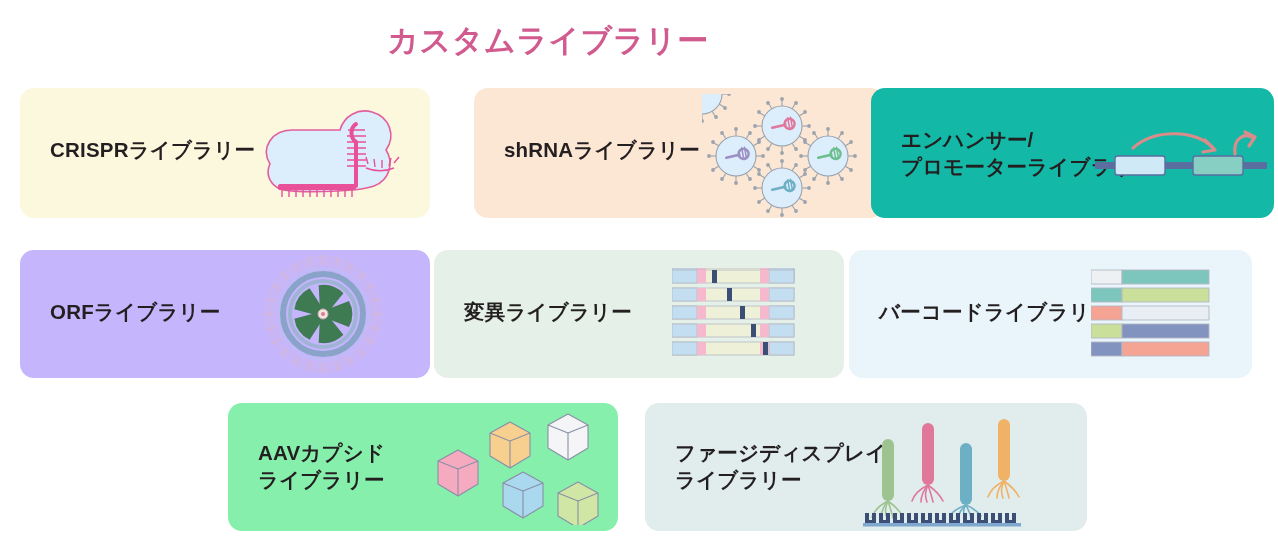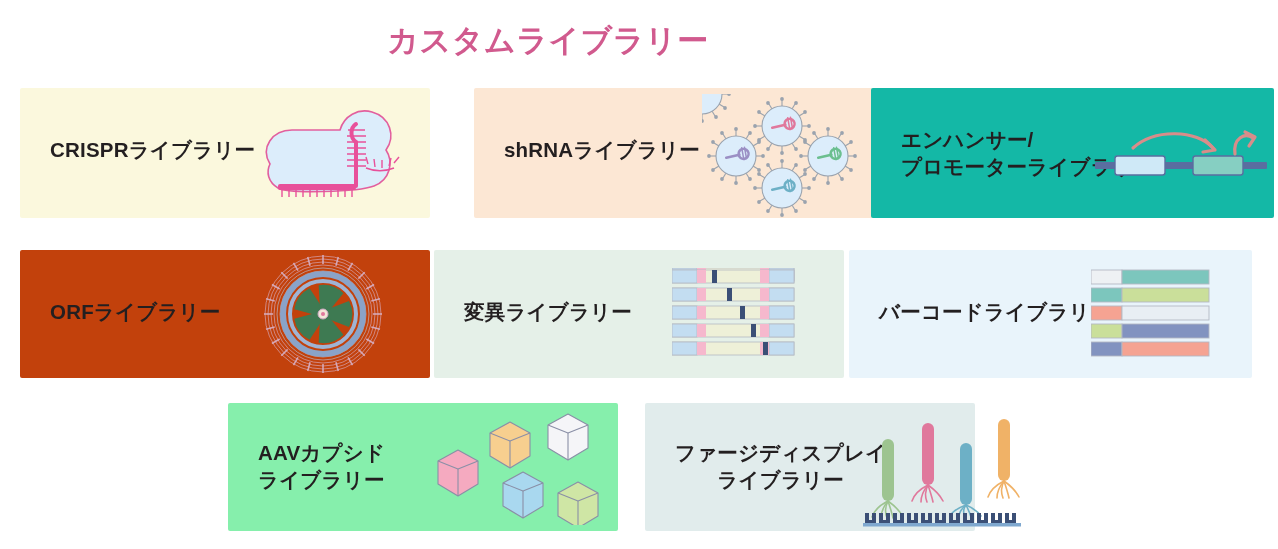--- a/index.html
+++ b/index.html
@@ -22,21 +22,21 @@
     width: 1096px;
     text-align: center;
     font-size: 31px;
     font-weight: bold;
     color: #d15a8e;
     letter-spacing: 0.5px;
   }
 
   .card {
     position: absolute;
-    border-radius: 2px;
+    border-radius: 14px;
     overflow: visible;
   }
   .card-label {
     position: absolute;
     left: 30px;
     font-size: 20.5px;
     font-weight: bold;
     color: #231f20;
     line-height: 1.32;
     white-space: pre-line;
@@ -57,27 +57,27 @@
     position: absolute;
     pointer-events: none;
   }
 
   
   #card-crispr   { left: 20px;  top: 88px;  width: 410px; height: 130px; background: #fbf8dd; }
   #card-shrna    { left: 434px; top: 88px;  width: 410px; height: 130px; background: #fce7d4; margin-left: 40px; }
   #card-enh      { left: 871px; top: 88px;  width: 403px; height: 130px; background: #14b8a6; }
 
   
-  #card-orf      { left: 20px;  top: 250px; width: 410px; height: 128px; background: #c2410c; }
+  #card-orf      { left: 20px;  top: 250px; width: 410px; height: 128px; background: #c4b5fd; }
   #card-mut      { left: 434px; top: 250px; width: 410px; height: 128px; background: #e5f0e8; }
   #card-barcode  { left: 849px; top: 250px; width: 403px; height: 128px; background: #e9f4fb; }
 
   
   #card-aav      { left: 228px; top: 403px; width: 390px; height: 128px; background: #86efac; }
-  #card-phage    { left: 645px; top: 403px; width: 330px; height: 128px; background: #e1ecec; text-align: center; }
+  #card-phage    { left: 645px; top: 403px; width: 442px; height: 128px; background: #e1ecec; }
 
   .badge-crispr { left: 20px; top: 192px; background: #f4eda9; }
   .badge-shrna  { left: 434px; top: 192px; background: #f2b87f; }
 </style>
 </head>
 <body>
 
 <div id="page">
 
   <div class="page-title">カスタムライブラリー</div>

